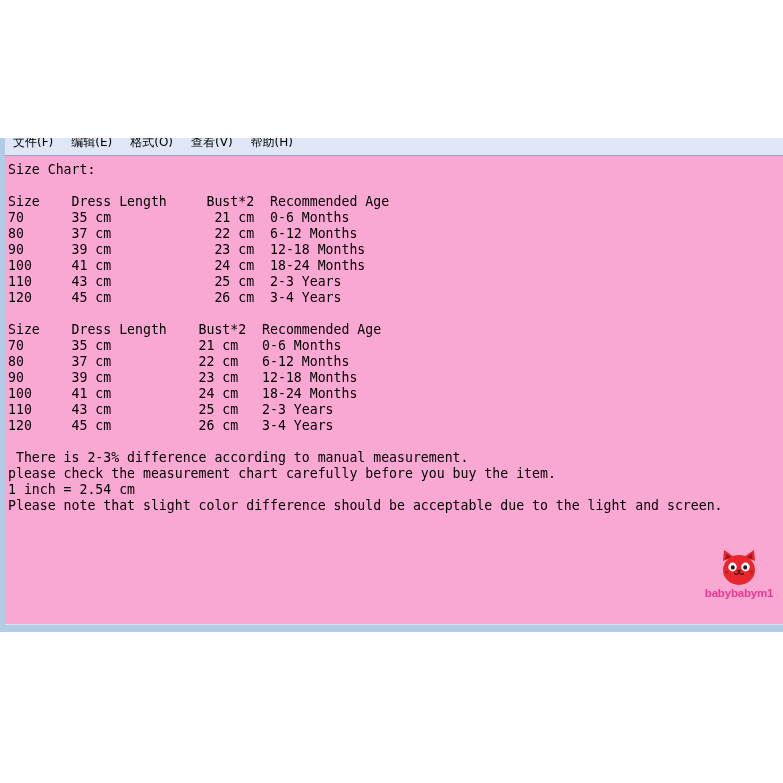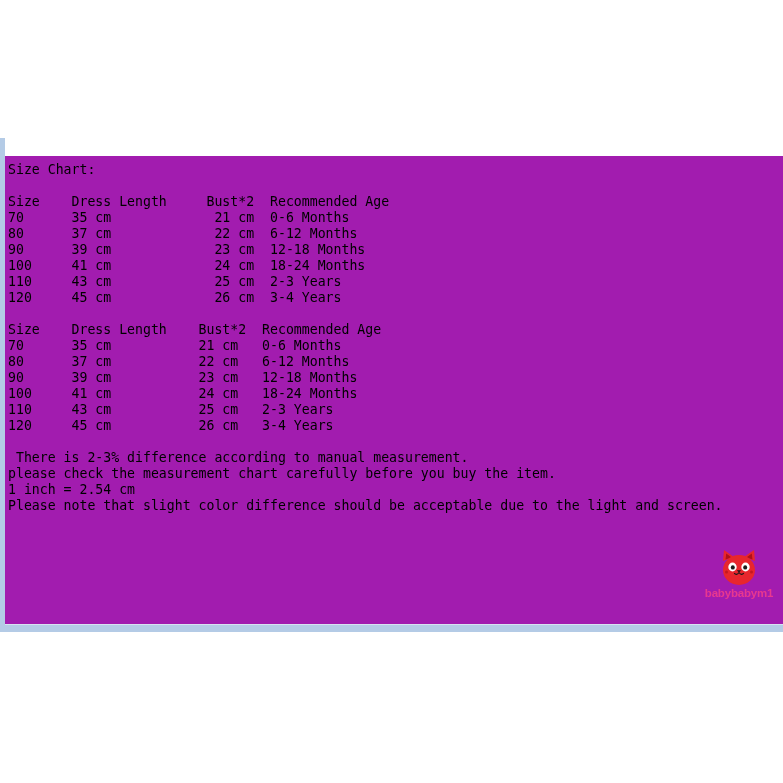--- a/index.html
+++ b/index.html
@@ -82,21 +82,21 @@
     cursor: default;
   }
 
   
   #text-area {
     position: absolute;
     left: 5px;
     top: 18px;
     width: 778px;
     height: 468px;
-    background: #a21caf;
+    background: #f9a8d4;
     overflow: hidden;
     padding: 6px 0 8px 3px;
     box-sizing: border-box;
   }
   #text-content {
     font-family: "DejaVu Sans Mono", "Liberation Mono", monospace;
     font-size: 13.2px;
     line-height: 16px;
     color: #000000;
     white-space: pre;
@@ -131,20 +131,29 @@
 </style>
 </head>
 <body>
 
 <div id="notepad-window">
 
   <div id="window-frame-left"></div>
   <div id="window-frame-bottom-inner"></div>
   <div id="window-frame-bottom"></div>
 
+  <div id="menu-bar">
+    <div id="menu-bar-inner">
+      <span class="menu-item">文件(F)</span>
+      <span class="menu-item">编辑(E)</span>
+      <span class="menu-item">格式(O)</span>
+      <span class="menu-item">查看(V)</span>
+      <span class="menu-item">帮助(H)</span>
+    </div>
+  </div>
 
   <div id="text-area">
     <pre id="text-content">Size Chart:
 
 Size    Dress Length     Bust*2  Recommended Age
 70      35 cm             21 cm  0-6 Months
 80      37 cm             22 cm  6-12 Months
 90      39 cm             23 cm  12-18 Months
 100     41 cm             24 cm  18-24 Months
 110     43 cm             25 cm  2-3 Years

